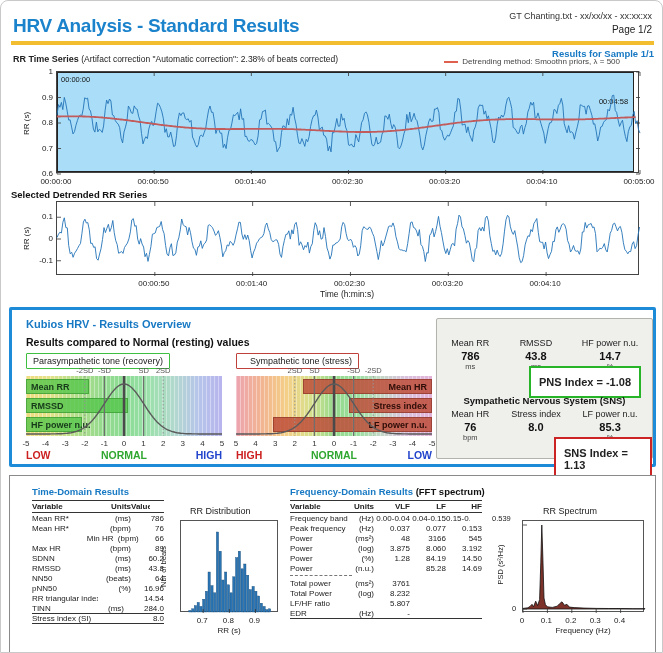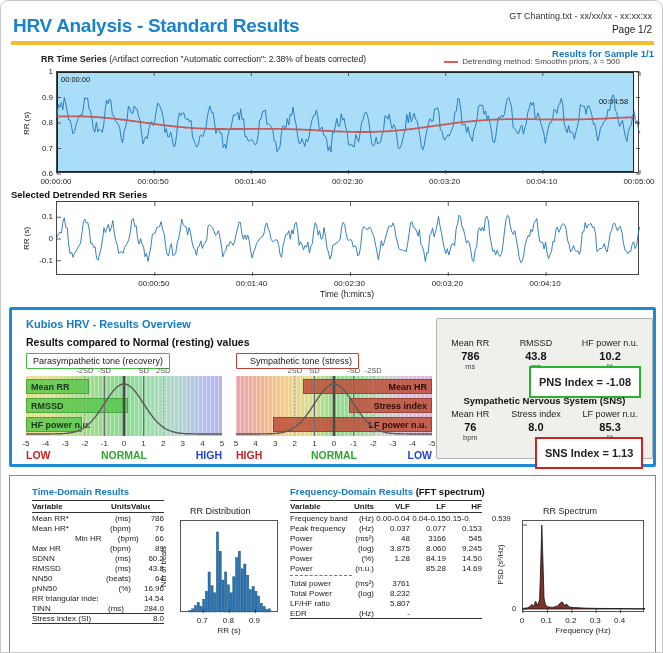--- a/index.html
+++ b/index.html
@@ -6,21 +6,21 @@
   body { background:#fff; font-family:"Liberation Sans","DejaVu Sans",sans-serif; color:#222; }
   #page { position:relative; width:663px; height:653px; background:#fff; border:1px solid #c9c9c9;
           border-radius:8px 8px 0 0; overflow:hidden; }
   .abs { position:absolute; }
   
   .title { left:12px; top:14px; font-size:19px; font-weight:bold; color:#1b82cc; letter-spacing:-0.3px; }
   .fileinfo { right:10px; top:10px; font-size:9px; color:#333; text-align:right; }
   .pagenum { right:10px; top:23px; font-size:10px; color:#222; text-align:right; }
   .goldrule { left:10px; top:40px; width:643px; height:4px; background:#f2bd2e; }
   
-  .sec1 { left:12px; top:53px; font-size:8.5px; color:#222;margin-left:28px; }
+  .sec1 { left:12px; top:53px; font-size:8.5px; color:#222; }
   .sec1 b { font-size:9px; }
   .legend { right:42px; top:56px; font-size:8px; color:#444; }
   .dash { display:inline-block; width:14px; height:2.5px; background:#e06050; vertical-align:middle; margin-right:4px; }
   .badge { right:8px; top:47px; font-size:9.5px; font-weight:bold; color:#1779c4; }
   
   .plot { position:absolute; background:#fff; border:1px solid #444; }
   .sel { position:absolute; left:0; top:0; height:100%; background:#aadef8; border:1px solid #222; }
   .inplot-label { position:absolute; font-size:7.5px; color:#111; }
   .ylab { position:absolute; font-size:8px; color:#222; transform:rotate(-90deg); transform-origin:center; white-space:nowrap; }
   .tick { position:absolute; font-size:8px; color:#222; text-align:center; width:60px; }
@@ -51,21 +51,21 @@
   .pnl { left:424px; top:8px; width:217px; height:141px; background:#efefec; border:1px solid #b3b3ad; border-radius:2px; }
   .pnl-title { position:absolute; width:100%; text-align:center; font-size:9.5px; font-weight:bold; color:#111; }
   .pnl-row { position:absolute; width:100%; display:flex; }
   .pnl-row span { display:block; text-align:center; }
   .pcol0{width:31%;} .pcol1{width:30%;} .pcol2{width:39%;}
   .pnl-lab { font-size:9px; color:#222; }
   .pnl-val { font-size:11px; font-weight:bold; color:#111; }
   .unit { font-size:7.5px; font-weight:normal; color:#444; }
   .idxbox { position:absolute; font-size:11px; font-weight:bold; background:#fff; padding:8px 8px; }
   .idxbox.green { border:2.2px solid #28b428; }
-  .idxbox.red { border:2.2px solid #cc2424; }
+  .idxbox.red { border:2.2px solid #cc2424;margin-left:19px; }
   
   .botbox { left:8px; top:474px; width:647px; height:190px; border:1.5px solid #8a8a8a; background:#fff; }
   .blue-h { position:absolute; font-size:9.5px; font-weight:bold; color:#1779c4; white-space:nowrap; }
   .blue-h .suffix { color:#111; }
   .tbl { position:absolute; font-size:8px; color:#222; border-top:1.2px solid #333; }
   .trow { display:flex; align-items:center; }
   .trow.head { font-weight:bold; border-bottom:1px solid #333; height:12px; }
   .trow:not(.head){ height:10px; }
   .trow.rule-top { border-top:1px solid #333; }
   .tbl .bot { border-top:1px solid #333; height:0; }
@@ -258,21 +258,21 @@
       <div class="pnl-row" style="top:31px;">
         <span class="pcol0 pnl-val">
             <span>786</span> 
             <span class="unit">ms</span>
           </span>
         <span class="pcol1 pnl-val">
             <span>43.8</span> 
             <span class="unit">ms</span>
           </span>
         <span class="pcol2 pnl-val">
-            <span>10.2</span>
+            <span>14.7</span>
             <span class="unit">%</span>
           </span>
       </div>
       <div class="idxbox green" style="left:92px; top:47px;">PNS Index = -1.08</div>
 
       <div class="pnl-title" style="top:76px;">Sympathetic Nervous System (SNS)</div>
       <div class="pnl-row" style="top:90px;">
         <span class="pcol0 pnl-lab">Mean HR</span>
         <span class="pcol1 pnl-lab">Stress index</span>
         <span class="pcol2 pnl-lab">LF power n.u.</span>
@@ -306,21 +306,21 @@
           <span class="cell" style="width: 66px; text-align: left;">Mean RR*</span>
           <span class="cell" style="width: 33px; text-align: right;">(ms)</span>
           <span class="cell" style="width: 33px; text-align: right;">786</span>
         </div>
         <div class="trow">
           <span class="cell" style="width: 66px; text-align: left;">Mean HR*</span>
           <span class="cell" style="width: 33px; text-align: right;">(bpm)</span>
           <span class="cell" style="width: 33px; text-align: right;">76</span>
         </div>
         <div class="trow">
-          <span class="cell" style="width: 66px; text-align: center; margin-left: 31px;">Min HR</span>
+          <span class="cell" style="width: 66px; text-align: right; margin-left: 31px;">Min HR</span>
           <span class="cell" style="width: 33px; text-align: right;">(bpm)</span>
           <span class="cell" style="width: 33px; text-align: right;">66</span>
         </div>
         <div class="trow">
           <span class="cell" style="width: 66px; text-align: left;">Max HR</span>
           <span class="cell" style="width: 33px; text-align: right;">(bpm)</span>
           <span class="cell" style="width: 33px; text-align: right;">89</span>
         </div>
         <div class="trow">
           <span class="cell" style="width: 66px; text-align: left;">SDNN</span>
@@ -436,21 +436,21 @@
           <span class="cell" style="width: 26px; text-align: right;">(ms²)</span>
           <span class="cell" style="width: 36px; text-align: right;">48</span>
           <span class="cell" style="width: 36px; text-align: right;">3166</span>
           <span class="cell" style="width: 36px; text-align: right;">545</span>
         </div>
         <div class="trow">
           <span class="cell" style="width: 58px; text-align: left;">Power</span>
           <span class="cell" style="width: 26px; text-align: right;">(log)</span>
           <span class="cell" style="width: 36px; text-align: right;">3.875</span>
           <span class="cell" style="width: 36px; text-align: right;">8.060</span>
-          <span class="cell" style="width: 36px; text-align: right;">9.245</span>
+          <span class="cell" style="width: 36px; text-align: right;">3.192</span>
         </div>
         <div class="trow">
           <span class="cell" style="width: 58px; text-align: left;">Power</span>
           <span class="cell" style="width: 26px; text-align: right;">(%)</span>
           <span class="cell" style="width: 36px; text-align: right;">1.28</span>
           <span class="cell" style="width: 36px; text-align: right;">84.19</span>
           <span class="cell" style="width: 36px; text-align: right;">14.50</span>
         </div>
         <div class="trow">
           <span class="cell" style="width: 58px; text-align: left;">Power</span>

